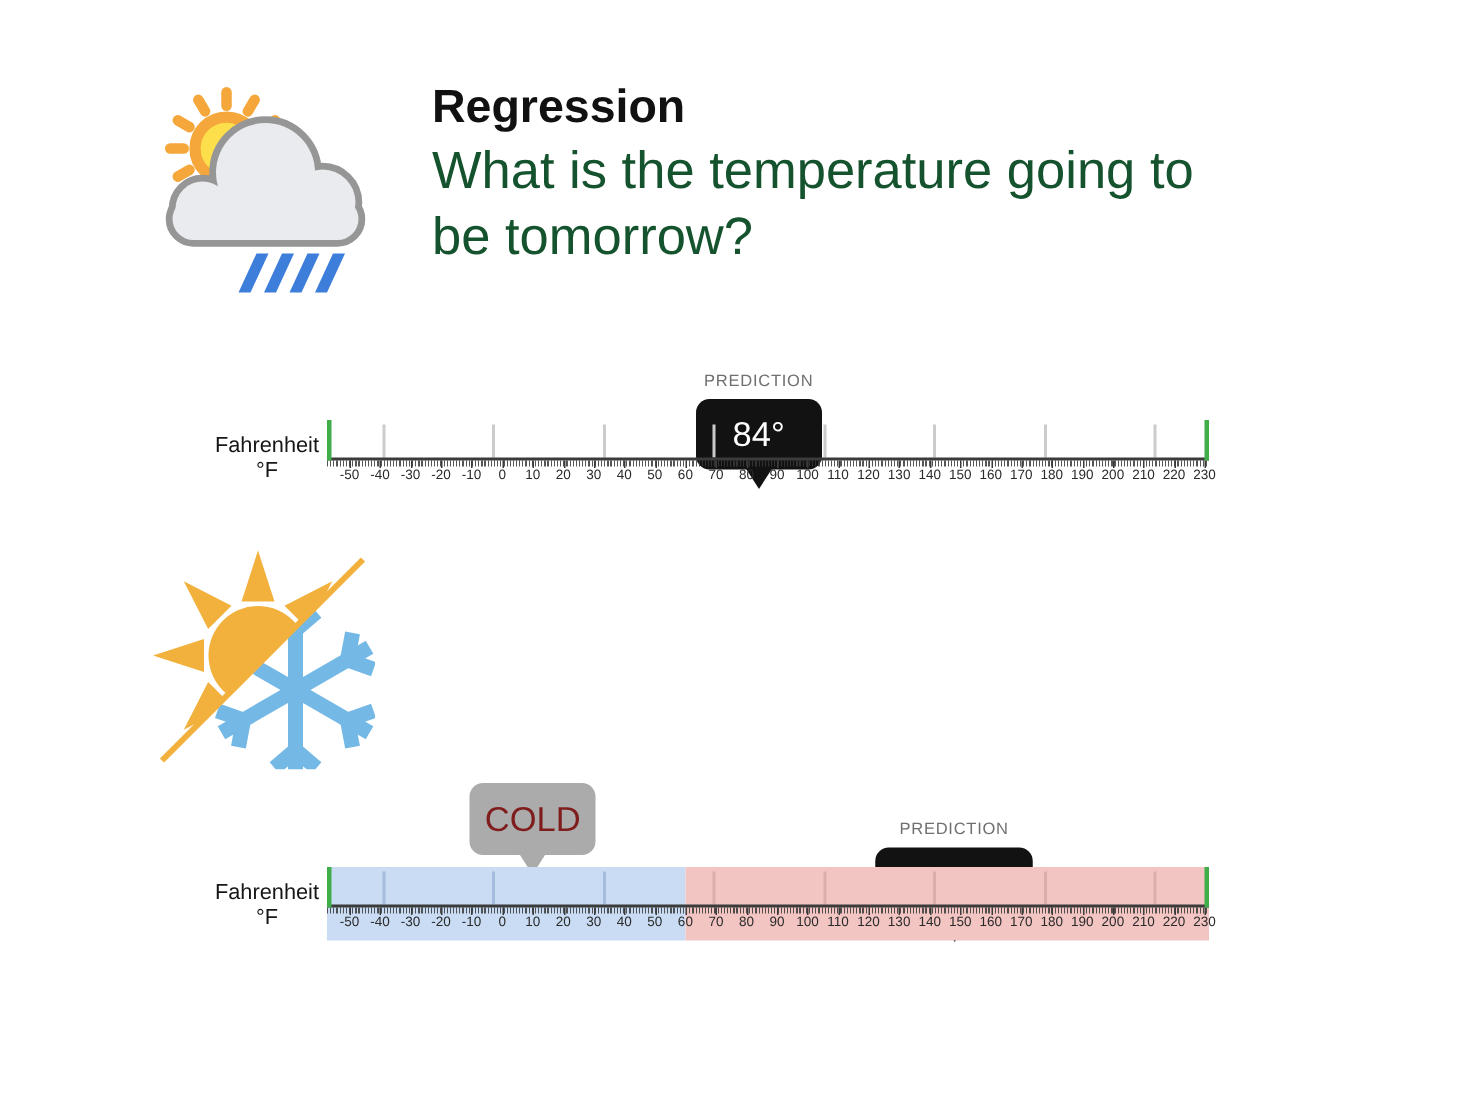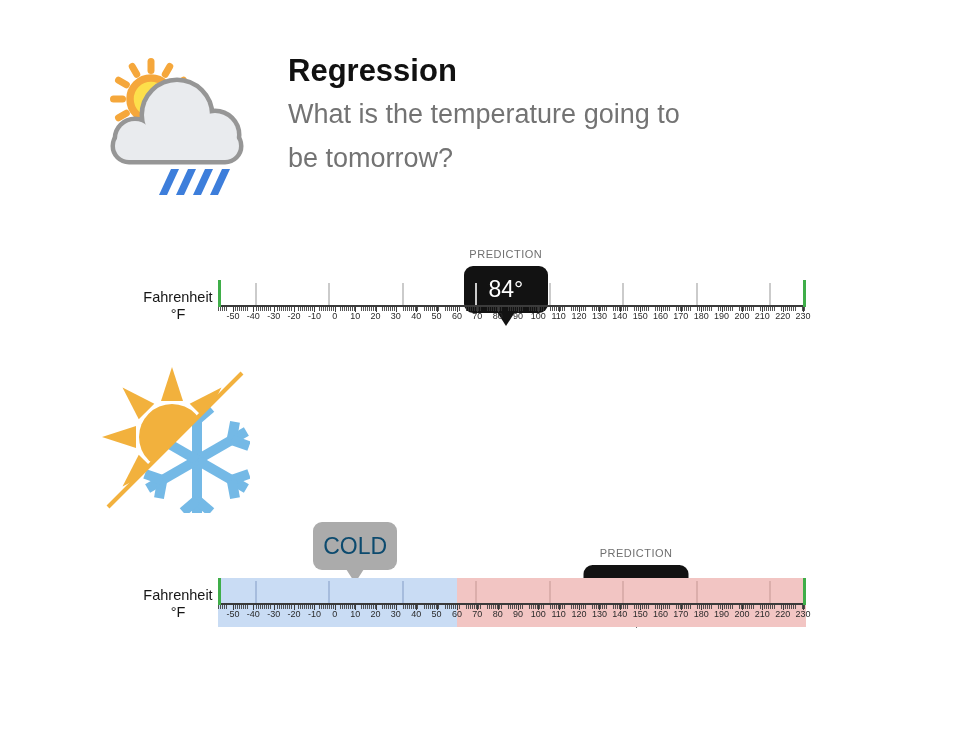--- a/index.html
+++ b/index.html
@@ -1,20 +1,20 @@
 <!DOCTYPE html>
 <html><head>
 <meta charset="utf-8">
 <style>
   html,body{margin:0;padding:0;background:#fff;}
   .canvas{position:relative;width:974px;height:729px;background:#fff;overflow:hidden;
           font-family:"Liberation Sans",sans-serif;}
   .abs{position:absolute;}
   .section-title{position:absolute;font-weight:bold;font-size:31px;color:#111;white-space:nowrap;}
-  .question{position:absolute;font-size:27px;line-height:44px;color:#737373;white-space:nowrap;}
+  .question{position:absolute;font-size:35px;line-height:44px;color:#14532d;white-space:nowrap;}
   .axis-label{position:absolute;left:140px;width:76px;text-align:center;
               font-size:14.5px;line-height:17px;color:#161616;}
   
   .scale{position:absolute;left:218px;width:588px;height:49px;}
   .band{position:absolute;top:0;height:49px;}
   .tall-tick{position:absolute;top:3px;width:2px;height:22px;}
   .axis-line{position:absolute;top:25px;left:0;width:588px;height:2px;background:#3b3b3b;}
   .comb{position:absolute;top:27px;left:0;width:588px;height:4px;
         background:repeating-linear-gradient(to right,rgba(55,55,55,.85) 0 .8px,transparent .8px 2.1px);}
   .label-tick{position:absolute;top:27px;width:1px;height:5px;background:#3b3b3b;}
@@ -208,21 +208,21 @@
       <polygon points="61,38 83,38 72,4" transform="rotate(45 72 74)"></polygon>
       <polygon points="61,38 83,38 72,4" transform="rotate(-45 72 74)"></polygon>
       <polygon points="61,38 83,38 72,4" transform="rotate(-90 72 74)"></polygon>
       <polygon points="61,38 83,38 72,4" transform="rotate(-135 72 74)"></polygon>
     </g>
     <line x1="8" y1="144" x2="142" y2="10" stroke="#f2b13d" stroke-width="4"></line>
   </svg>
 
 
   <div class="callout" id="callout-cold" style="top: 522px; left: 355.143px;">
-    <div class="bubble bubble-cold" style="background:#ababab;color:#0c4a6e">COLD</div>
+    <div class="bubble bubble-cold" style="background:#ababab;color:#7f1d1d">COLD</div>
     <div class="arrow" style="border-top-color:#ababab"></div>
   </div>
 
   <div class="callout" id="callout-hot" style="top: 502px; left: 636.071px;">
     <div class="callout-label">PREDICTION</div>
     <div class="bubble bubble-hot" style="background:#121212;color:#fff">HOT</div>
     <div class="arrow" style="border-top-color:#121212"></div>
   </div>
 
   <div class="axis-label" style="top:587px">

